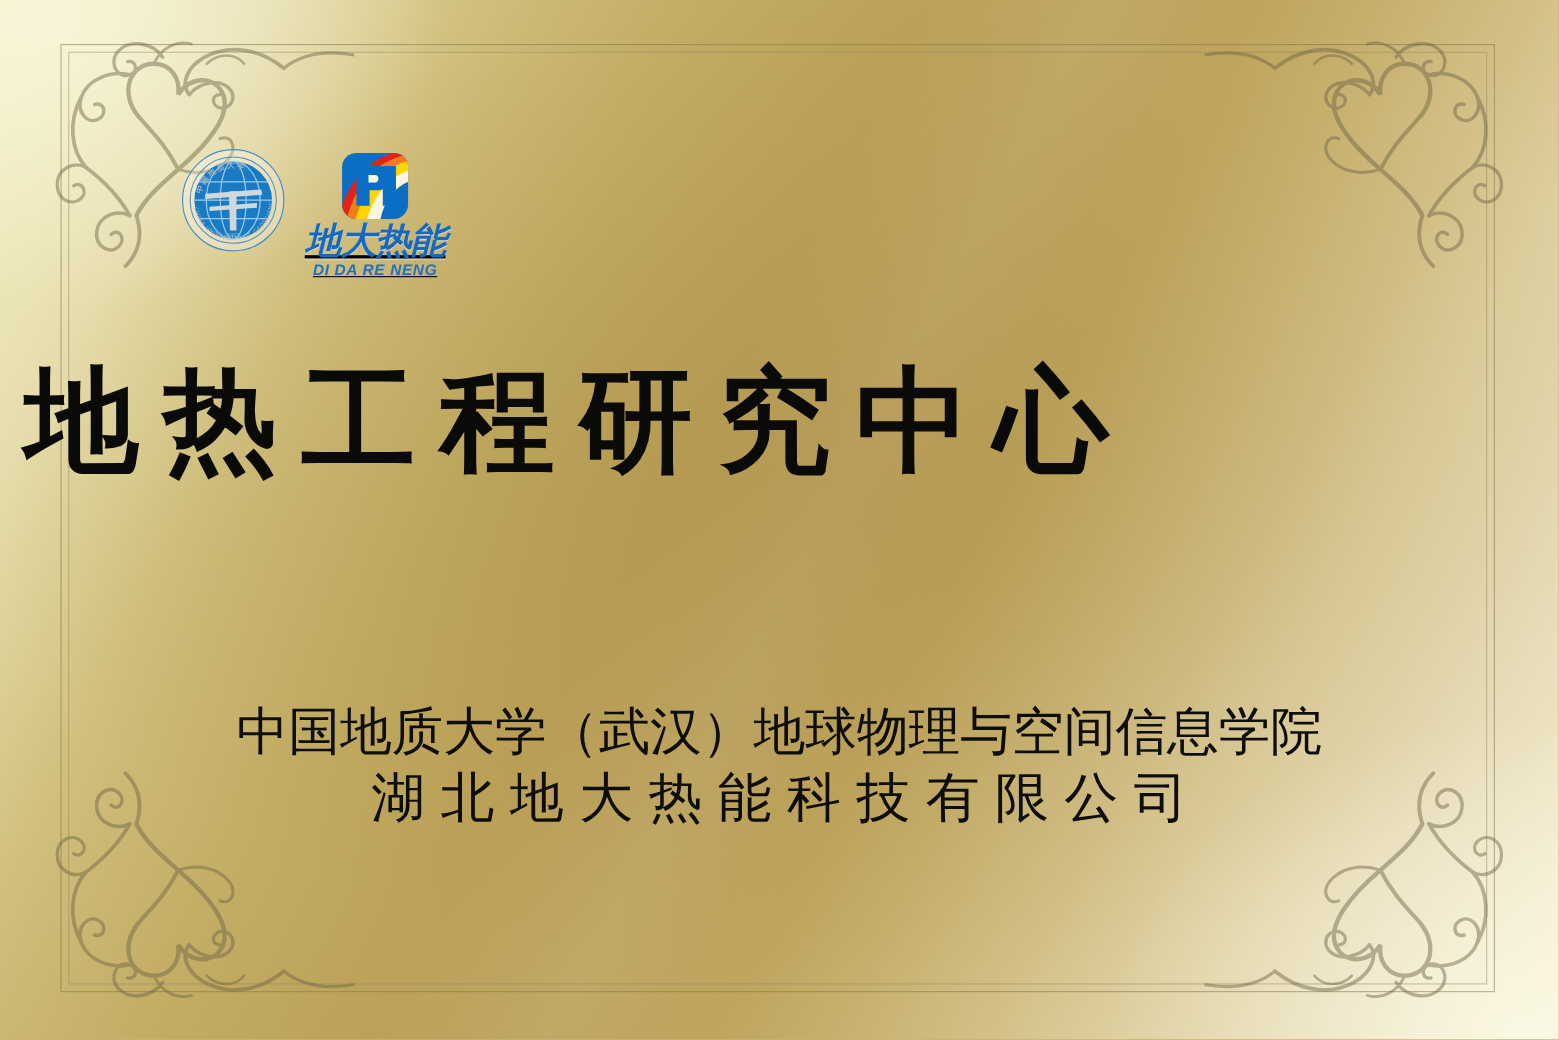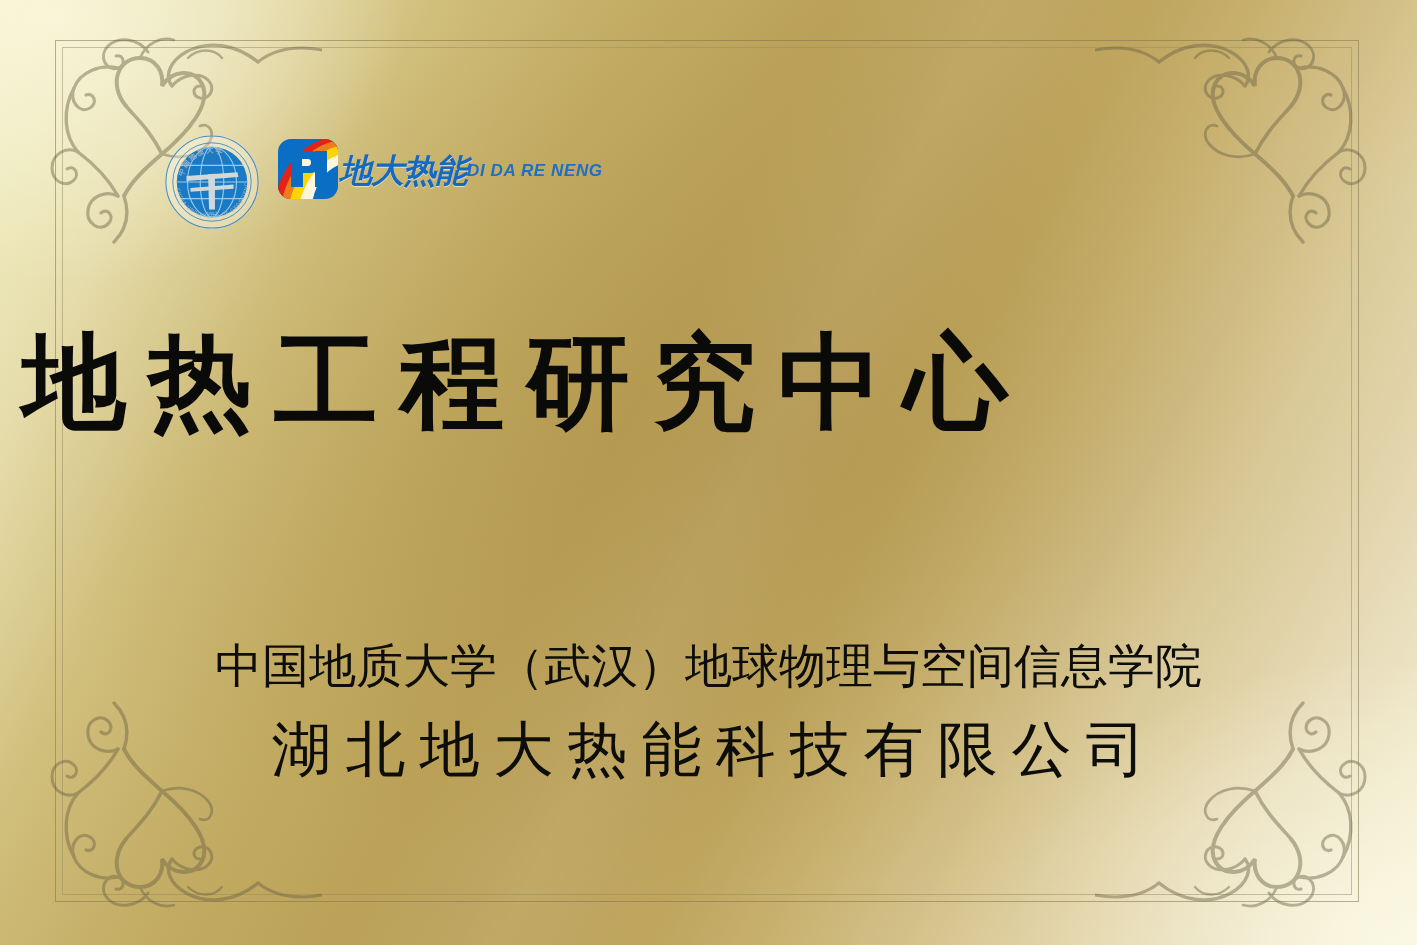--- a/index.html
+++ b/index.html
@@ -99,34 +99,34 @@
     left:163px; top:133px;
     display:flex; align-items:flex-start; gap:16px;
     z-index:6;
   }
 
   
   #seal { width:98px; height:98px; position:relative; }
   #seal svg { width:100%; height:100%; display:block; }
 
   
-  #didareneng { display:flex; flex-direction:row; align-items:center; padding-top:5px; }
+  #didareneng { display:flex; flex-direction:column; align-items:center; padding-top:5px;text-decoration:underline; }
   #ddrn-mark { width:62px; height:62px; }
   #ddrn-mark svg { width:100%; height:100%; display:block; }
   #ddrn-cn {
     font-size:33px; line-height:1;
     font-weight:bold; font-style:italic;
     color:#1669c0;
     letter-spacing:-1px;
     margin-top:2px;
     text-shadow:0 1px 0 rgba(255,255,255,0.55);
     white-space:nowrap;
   }
   #ddrn-en {
-    font-size:17px; line-height:1;
+    font-size:14px; line-height:1;
     font-weight:bold; font-style:italic;
     color:#1f6fc4;
     letter-spacing:0.6px;
     margin-top:3px;
     white-space:nowrap;
   }
 
   
   #headline {
     position:absolute;
@@ -152,24 +152,24 @@
     left:0; right:0; top:640px;
     text-align:center;
     z-index:5;
   }
   .foot-line { color:#0d0d0a; white-space:nowrap; font-family:"DejaVu Sans", sans-serif; }
   #foot-line-1 {
     font-size:47px; line-height:1.12;
     letter-spacing:0px;
   }
   #foot-line-2 {
-    font-size:60px; line-height:1.2;
+    font-size:49px; line-height:1.2;
     letter-spacing:14px;
     text-indent:14px;
-    margin-top:20px;
+    margin-top:4px;
   }
 </style>
 </head>
 <body>
 
 <div id="plaque">
 
   <div id="sheen-a"></div>
   <div id="sheen-b"></div>
 

